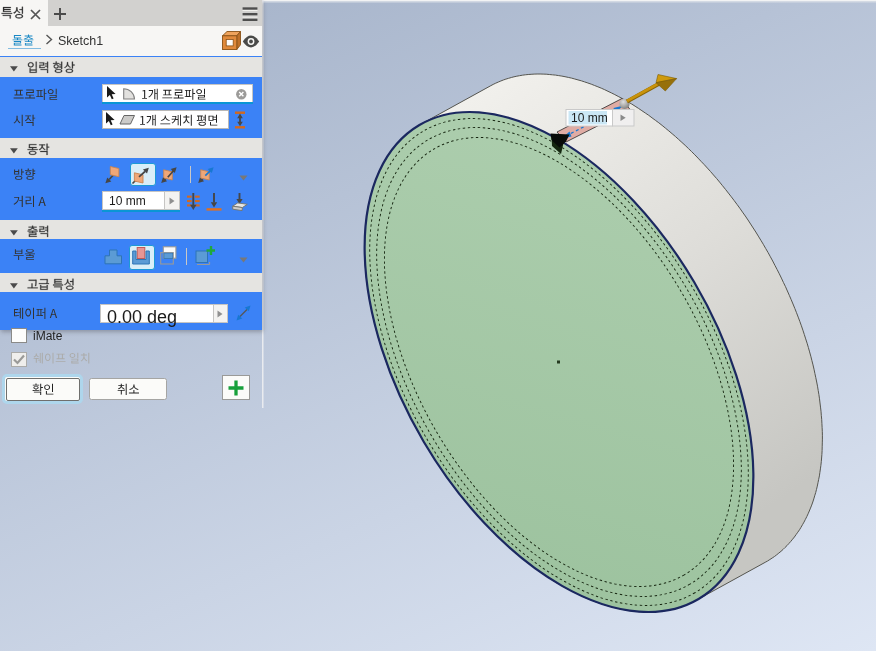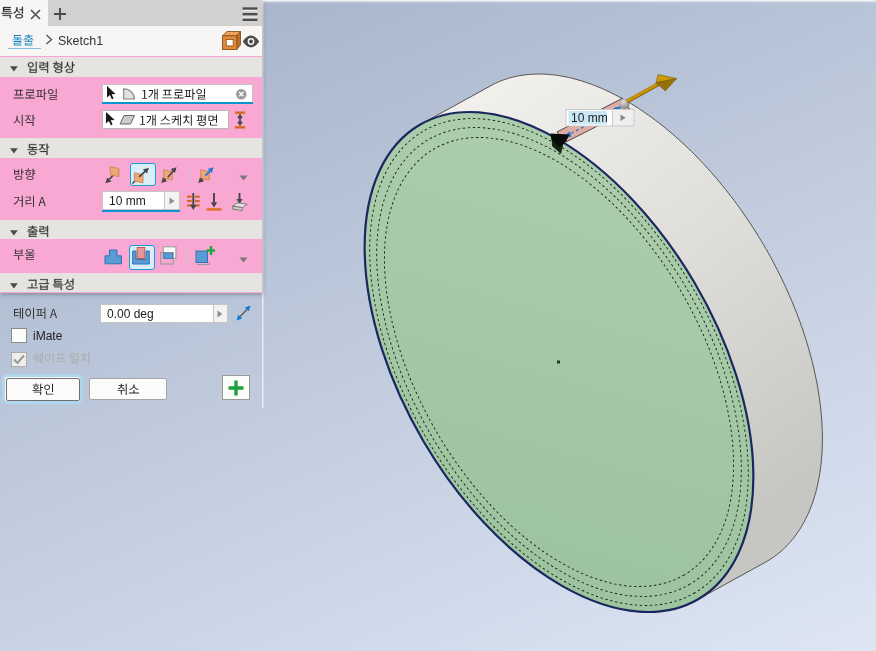--- a/index.html
+++ b/index.html
@@ -1,17 +1,17 @@
 <!DOCTYPE html>
 <html><head><meta charset="utf-8"><style>
 *{margin:0;padding:0;box-sizing:border-box}
 html,body{width:876px;height:651px;overflow:hidden}
 body{font-family:"Liberation Sans",sans-serif;position:relative;background:#fff}
 #vp{position:absolute;left:0;top:0;width:876px;height:651px}
-#panel{position:absolute;left:0;top:0;width:262px;height:293px;background:#f9a8d4;box-shadow:1px 2px 4px rgba(60,60,70,.35)}
+#panel{position:absolute;left:0;top:0;width:262px;height:330px;background:#3b82f6;box-shadow:1px 2px 4px rgba(60,60,70,.35)}
 .abs{position:absolute}
 </style></head><body>
 <svg id="vp" width="876" height="651" viewBox="0 0 876 651">
 <defs>
 <linearGradient id="bg" gradientUnits="userSpaceOnUse" x1="0" y1="0" x2="366.8" y2="865.4">
 <stop offset="0" stop-color="#A2B0C7"></stop>
         <stop offset="1" stop-color="#DEE6F4"></stop>
       </linearGradient>
 <linearGradient id="side" gradientUnits="userSpaceOnUse" x1="490" y1="85" x2="780" y2="500">
 <stop offset="0" stop-color="#F1F0EC"></stop>
@@ -249,21 +249,21 @@
       <polygon points="0.5,0.5 8.5,0.5 4.5,5.5" fill="#787878"></polygon>
     </svg>
 <svg style="position:absolute;left:13.4px;top:304.6px;overflow:visible" width="46" height="17">
       <path transform="translate(0,12.9)" d="M5.2 -6.0H7.3V-5.1H5.2ZM1.0 -2.5H1.7Q2.6 -2.5 3.3 -2.6Q3.9 -2.6 4.5 -2.7Q5.1 -2.7 5.7 -2.8L5.8 -2.0Q5.2 -1.9 4.6 -1.8Q4.0 -1.8 3.3 -1.7Q2.6 -1.7 1.7 -1.7H1.0ZM1.0 -8.8H5.2V-8.0H2.0V-2.3H1.0ZM1.7 -5.8H4.6V-5.0H1.7ZM9.1 -10.2H10.1V1.0H9.1ZM6.8 -9.9H7.8V0.4H6.8Z M20.0 -10.2H21.0V1.0H20.0ZM15.2 -9.3Q16.0 -9.3 16.6 -8.8Q17.3 -8.4 17.6 -7.5Q18.0 -6.6 18.0 -5.4Q18.0 -4.3 17.6 -3.4Q17.3 -2.5 16.6 -2.0Q16.0 -1.5 15.2 -1.5Q14.3 -1.5 13.7 -2.0Q13.1 -2.5 12.7 -3.4Q12.3 -4.3 12.3 -5.4Q12.3 -6.6 12.7 -7.5Q13.1 -8.4 13.7 -8.8Q14.3 -9.3 15.2 -9.3ZM15.2 -8.4Q14.6 -8.4 14.2 -8.0Q13.8 -7.7 13.6 -7.0Q13.3 -6.3 13.3 -5.4Q13.3 -4.5 13.6 -3.9Q13.8 -3.2 14.2 -2.8Q14.6 -2.5 15.2 -2.5Q15.7 -2.5 16.1 -2.8Q16.5 -3.2 16.8 -3.9Q17.0 -4.5 17.0 -5.4Q17.0 -6.3 16.8 -7.0Q16.5 -7.7 16.1 -8.0Q15.7 -8.4 15.2 -8.4Z M23.5 -9.0H29.6V-8.2H23.5ZM23.3 -1.8 23.2 -2.6Q24.1 -2.7 25.3 -2.7Q26.5 -2.7 27.7 -2.8Q28.9 -2.8 30.0 -2.9L30.0 -2.2Q28.9 -2.0 27.7 -1.9Q26.5 -1.8 25.4 -1.8Q24.2 -1.8 23.3 -1.8ZM24.6 -8.3H25.6V-2.4H24.6ZM27.4 -8.3H28.4V-2.4H27.4ZM31.4 -10.2H32.4V1.0H31.4ZM29.3 -6.0H32.1V-5.1H29.3Z M36.8 0.0 39.8 -9.0H41.1L44.1 0.0H42.9L41.4 -5.0Q41.1 -5.8 40.9 -6.6Q40.7 -7.3 40.4 -8.1H40.4Q40.2 -7.3 40.0 -6.6Q39.7 -5.8 39.5 -5.0L37.9 0.0ZM38.3 -2.8V-3.7H42.5V-2.8Z" fill="#333"></path>
     </svg>
 <div class="abs" style="left:100px;top:304px;width:112.5px;height:18.5px;background:#fff;border:1px solid #C6C5C3;border-right:none"></div>
 <div class="abs" style="left:212.5px;top:304px;width:15px;height:18.5px;background:#F4F3F1;border:1px solid #C6C5C3"></div>
 <svg class="abs" style="left:217px;top:309.5px" width="6" height="8">
       <polygon points="0.5,0.5 5.5,4 0.5,7.5" fill="#909090"></polygon>
     </svg>
-<div class="abs" style="left:107px;top:307px;font-size:12px;color:#1A1A1A">0.00 deg</div>
+<div class="abs" style="left:107px;top:307px;font-size:18px;color:#1A1A1A">0.00 deg</div>
 <svg class="abs" style="left:236px;top:304.5px" width="15" height="16">
 <path d="M4 11.5 L11 4.5" stroke="#555" stroke-width="1.3"></path>
 <polygon points="14.5,0.5 12.8,6.3 8.8,2.5" fill="#1778D2"></polygon>
 <polygon points="0.5,15.5 2.2,9.7 6.2,13.5" fill="#1778D2"></polygon>
 </svg>
 <div class="abs" style="left:11px;top:327.5px;width:15.5px;height:15.5px;background:#FDFDFC;border:1px solid #8A8A88"></div>
 <div class="abs" style="left:33px;top:329px;font-size:12px;font-weight:normal;color:#222">iMate</div>
 <div class="abs" style="left:11px;top:351.5px;width:15.5px;height:15.5px;background:#EFEEEC;border:1px solid #ABABA9"></div>
 <svg class="abs" style="left:13px;top:354px" width="12" height="11">
       <path d="M1 5.5 L4.5 9 L11 1.5" stroke="#9A9A98" stroke-width="2.2" fill="none"></path>

